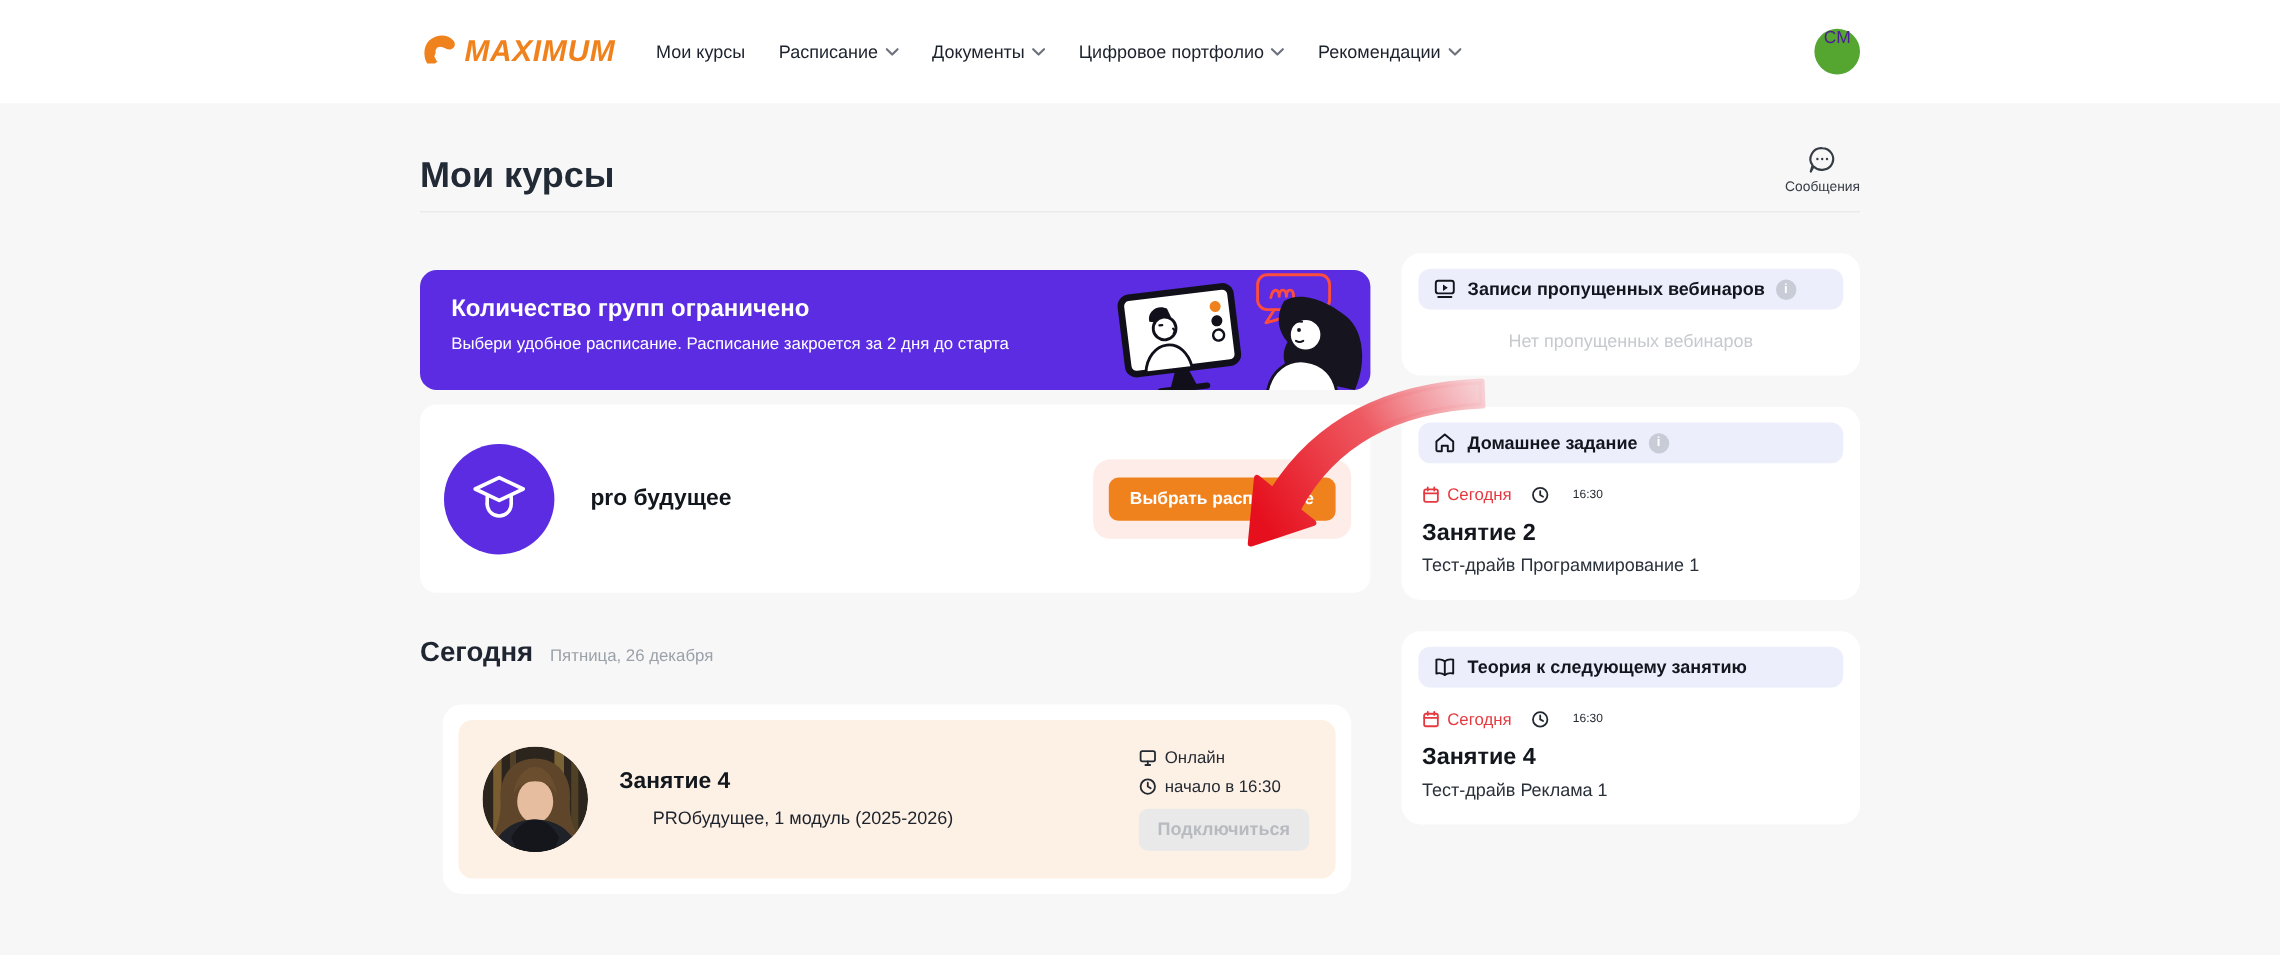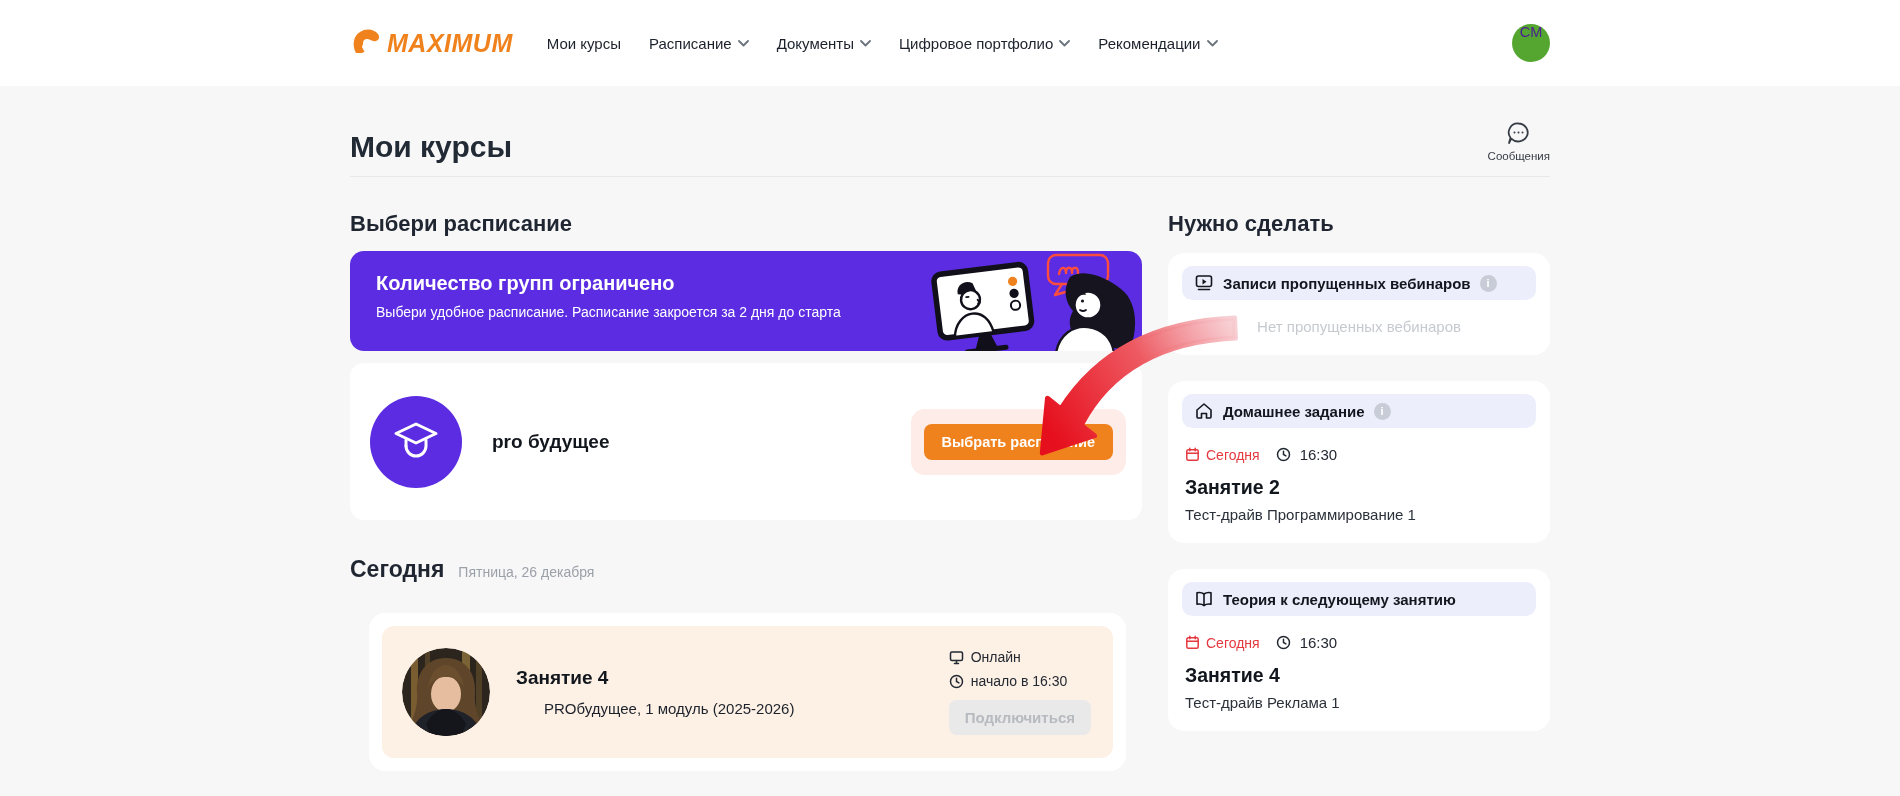--- a/index.html
+++ b/index.html
@@ -66,21 +66,21 @@
   .side-col .section-heading { margin-bottom:16px; }
   .todo-card { background:#fff; border-radius:16px; padding:13px 14px 20px; margin-bottom:26px; }
   .todo-pill { background:var(--c-lavender,#eceefb); border-radius:10px; height:34px; display:flex; align-items:center; gap:9px; padding:13px 12px; }
   .todo-pill-label { font-size:15px; font-weight:700; color:#12161d; }
   .info-dot { width:17px; height:17px; border-radius:50%; background:#c7ccd6; color:#fff; font-size:11px;
               font-weight:700; display:flex; align-items:center; justify-content:center; cursor:pointer; flex:none; }
   .todo-empty { text-align:center; color:#c6cacf; font-size:15px; margin-top:18px; font-weight:500; }
   .todo-body { padding:0 3px; }
   .todo-meta { display:flex; gap:16px; margin-top:18px; align-items:center; }
   .meta-red { color:var(--c-red,#e53940); font-weight:500; font-size:14px; display:flex; align-items:center; gap:6px; }
-  .meta-time { color:#232932; font-weight:500; font-size:15px; display:flex; align-items:center; gap:9px; }
+  .meta-time { color:#232932; font-weight:500; font-size:10px; display:flex; align-items:center; gap:20px; }
   .todo-title { font-size:19.5px; font-weight:800; margin-top:13px; color:#12161d; }
   .todo-sub { font-size:15px; margin-top:7px; color:#2b313a; }
 
   .arrow-overlay { position:absolute; left:0; top:0; width:1900px; height:796px; pointer-events:none; z-index:30; }
   .ico { flex:none; display:block; }
 </style>
 </head>
 <body>
 
 <div class="page">
@@ -140,21 +140,20 @@
           <circle cx="17.5" cy="12.5" r="1" fill="#363c44" stroke="none"></circle>
         </svg>
         <span class="messages-label">Сообщения</span>
       </div>
     </div>
     <div class="divider"></div>
 
     <div class="content">
 
       <div class="main-col">
-        <h2 class="section-heading">Выбери расписание</h2>
 
         <div class="banner">
           <div class="banner-title">Количество групп ограничено</div>
           <div class="banner-sub">Выбери удобное расписание. Расписание закроется за 2 дня до старта</div>
           <svg class="banner-art" width="228" height="104" viewBox="0 0 228 104">
 
             <g stroke="#ff4d3d" stroke-width="2.4" fill="none" stroke-linecap="round" stroke-linejoin="round">
               <rect x="138" y="6" width="60" height="29" rx="8"></rect>
               <path d="M152 35 l-7 11 14 -4"></path>
               <path d="M149 25 c1.5 -8 7 -8 7 -1 c0 -7 6 -7 6 0 c0 -7 6 -7 6 0 c0 4 4 4 6 2"></path>
@@ -243,21 +242,20 @@
                 </svg>
                 <span>начало в 16:30</span>
               </div>
               <button class="btn-disabled" disabled="">Подключиться</button>
             </div>
           </div>
         </div>
       </div>
 
       <div class="side-col">
-        <h2 class="section-heading">Нужно сделать</h2>
 
         <div class="todo-card">
           <div class="todo-pill">
             <svg class="ico" width="20" height="20" viewBox="0 0 20 20" fill="none" stroke="#12161d" stroke-width="1.6" stroke-linecap="round" stroke-linejoin="round">
               <rect x="2.5" y="3" width="15" height="10.5" rx="2"></rect>
               <path d="M8.5 6 l4 2.7 -4 2.7 z" fill="#12161d" stroke="none"></path>
               <path d="M4.5 16.5 h11"></path>
             </svg>
             <span class="todo-pill-label">Записи пропущенных вебинаров</span>
             <span class="info-dot">i</span>

